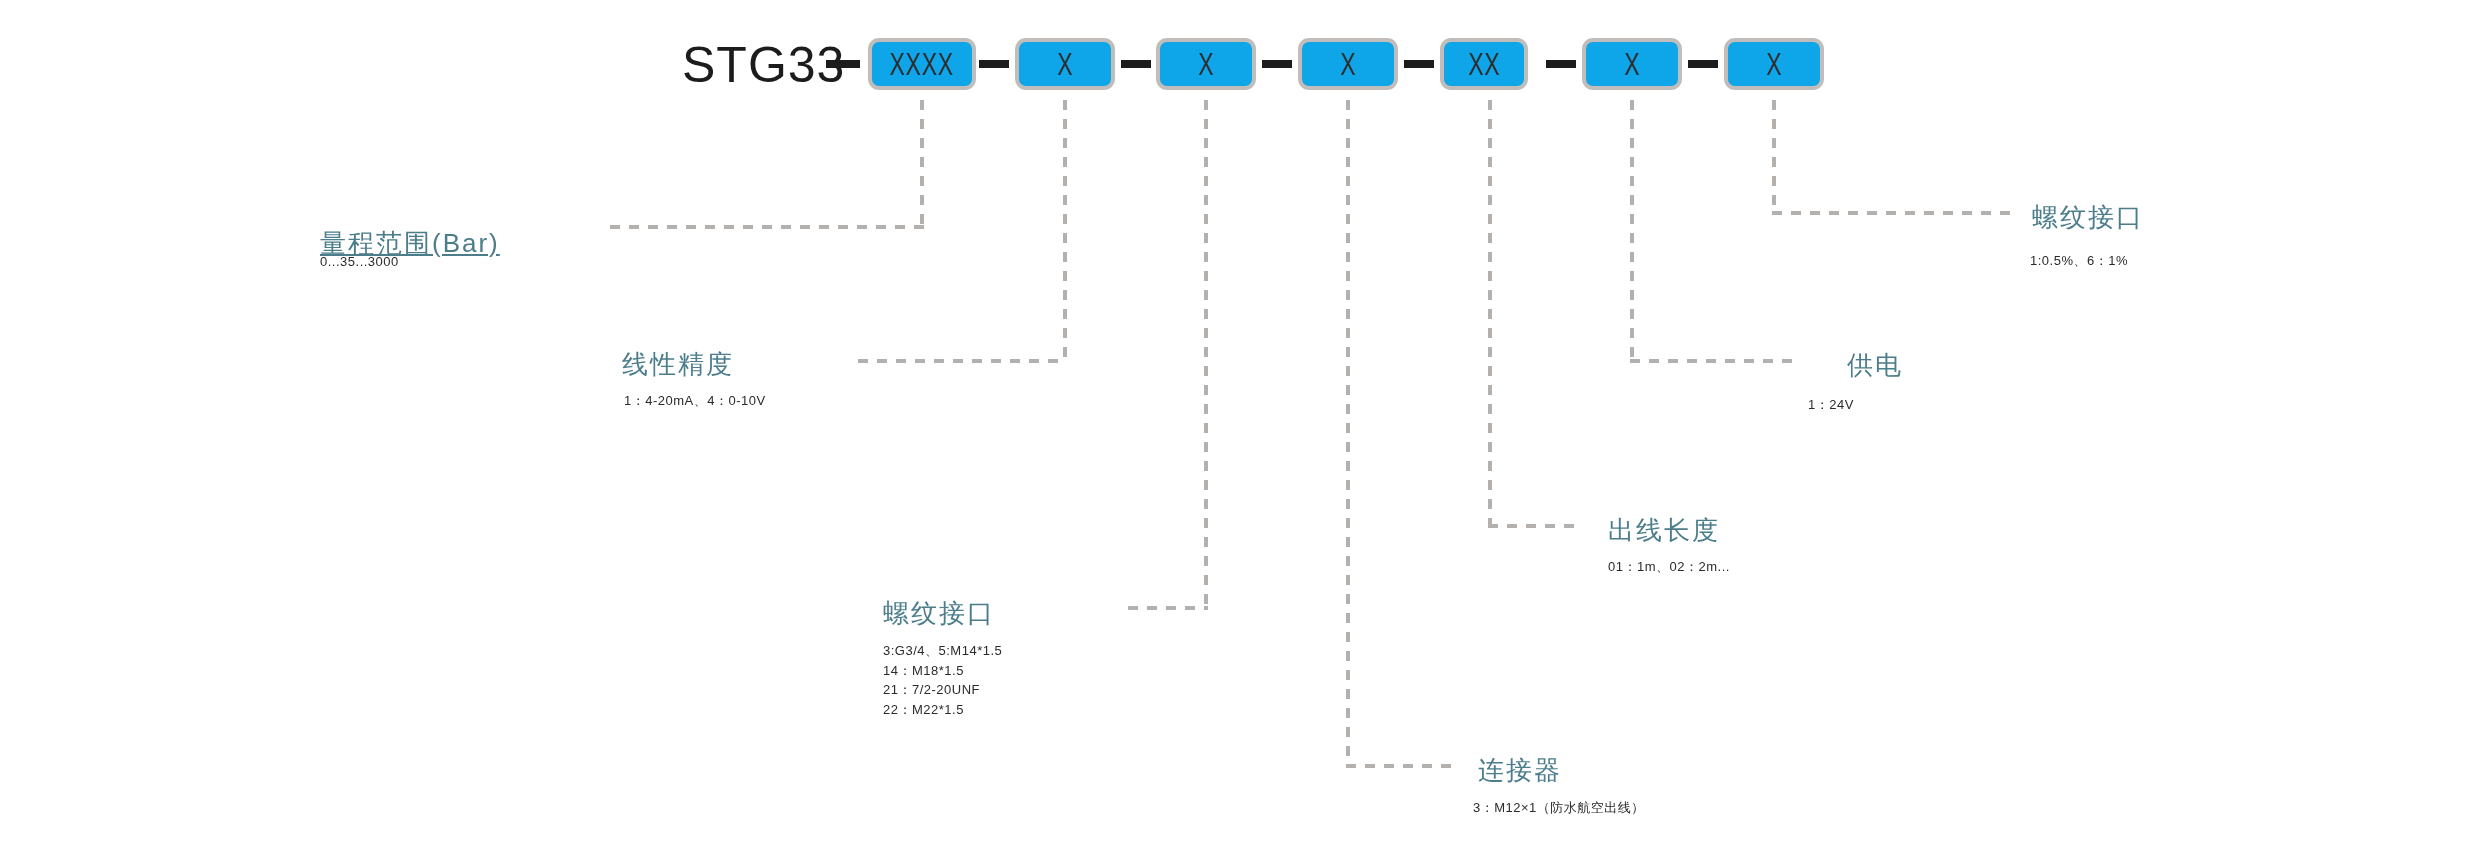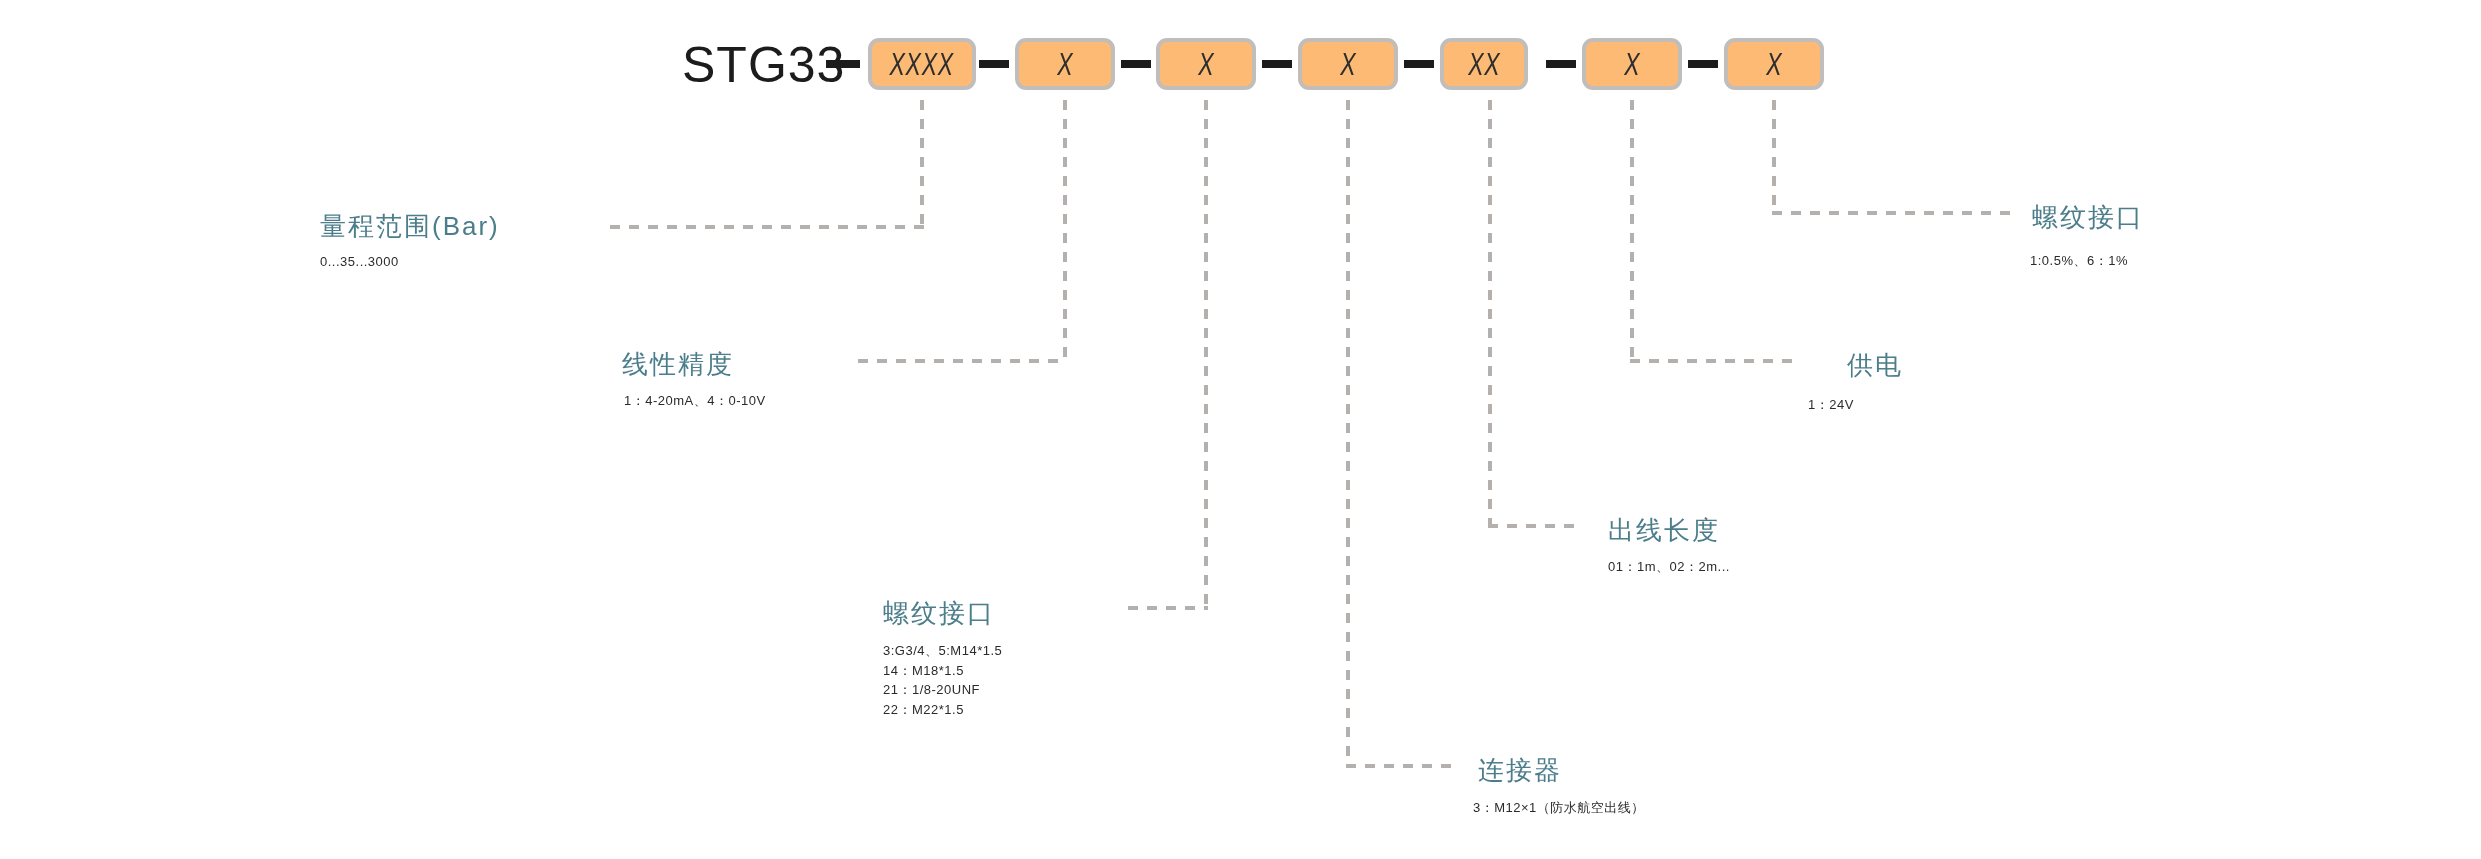--- a/index.html
+++ b/index.html
@@ -20,25 +20,24 @@
     font-size: 50px;
     letter-spacing: 1px;
     color: #1c1c1c;
     white-space: nowrap;
   }
   .code-box {
     position: absolute;
     box-sizing: border-box;
     border: 4px solid #c0bdba;
     border-radius: 11px;
-    background: #fdba74;
+    background: #0ea5e9;
     display: flex;
     align-items: center;
     justify-content: center;
-    font-style: italic;
   }
   .code-box .glyphs {
     font-size: 32px;
     color: #2e2e2e;
     letter-spacing: 1px;
     transform: scaleX(0.72);
     white-space: nowrap;
   }
   .code-sep {
     position: absolute;
@@ -117,33 +116,33 @@
       <div class="vline" style="left: 1346px; top: 100px; height: 668px;"></div>
       <div class="hline" style="left: 1346px; top: 764px; width: 110px;"></div>
       <div class="vline" style="left: 1488px; top: 100px; height: 428px;"></div>
       <div class="hline" style="left: 1488px; top: 524px; width: 94px;"></div>
       <div class="vline" style="left: 1630px; top: 100px; height: 263px;"></div>
       <div class="hline" style="left: 1630px; top: 359px; width: 162px;"></div>
       <div class="vline" style="left: 1772px; top: 100px; height: 115px;"></div>
       <div class="hline" style="left: 1772px; top: 211px; width: 242px;"></div>
     </div>
   <div id="field-blocks">
-      <div class="field-label" style="left: 320px; top: 209px;">量程范围(Bar)</div>
+      <div class="field-label" style="left: 320px; top: 226px; text-decoration: underline;">量程范围(Bar)</div>
       <div class="field-values" style="left: 320px; top: 251px; line-height: 22px;">
         <div class="value-line">0...35...3000</div>
       </div>
       <div class="field-label" style="left: 622px; top: 347px;">线性精度</div>
       <div class="field-values" style="left: 624px; top: 390px; line-height: 22px;">
         <div class="value-line">1：4-20mA、4：0-10V</div>
       </div>
       <div class="field-label" style="left: 883px; top: 596px;">螺纹接口</div>
       <div class="field-values" style="left: 883px; top: 641px; line-height: 19.5px;">
         <div class="value-line">3:G3/4、5:M14*1.5</div>
         <div class="value-line">14：M18*1.5</div>
-        <div class="value-line">21：1/8-20UNF</div>
+        <div class="value-line">21：7/2-20UNF</div>
         <div class="value-line">22：M22*1.5</div>
       </div>
       <div class="field-label" style="left: 1478px; top: 753px;">连接器</div>
       <div class="field-values" style="left: 1473px; top: 797px; line-height: 22px;">
         <div class="value-line">3：M12×1（防水航空出线）</div>
       </div>
       <div class="field-label" style="left: 1608px; top: 513px;">出线长度</div>
       <div class="field-values" style="left: 1608px; top: 556px; line-height: 22px;">
         <div class="value-line">01：1m、02：2m...</div>
       </div>

